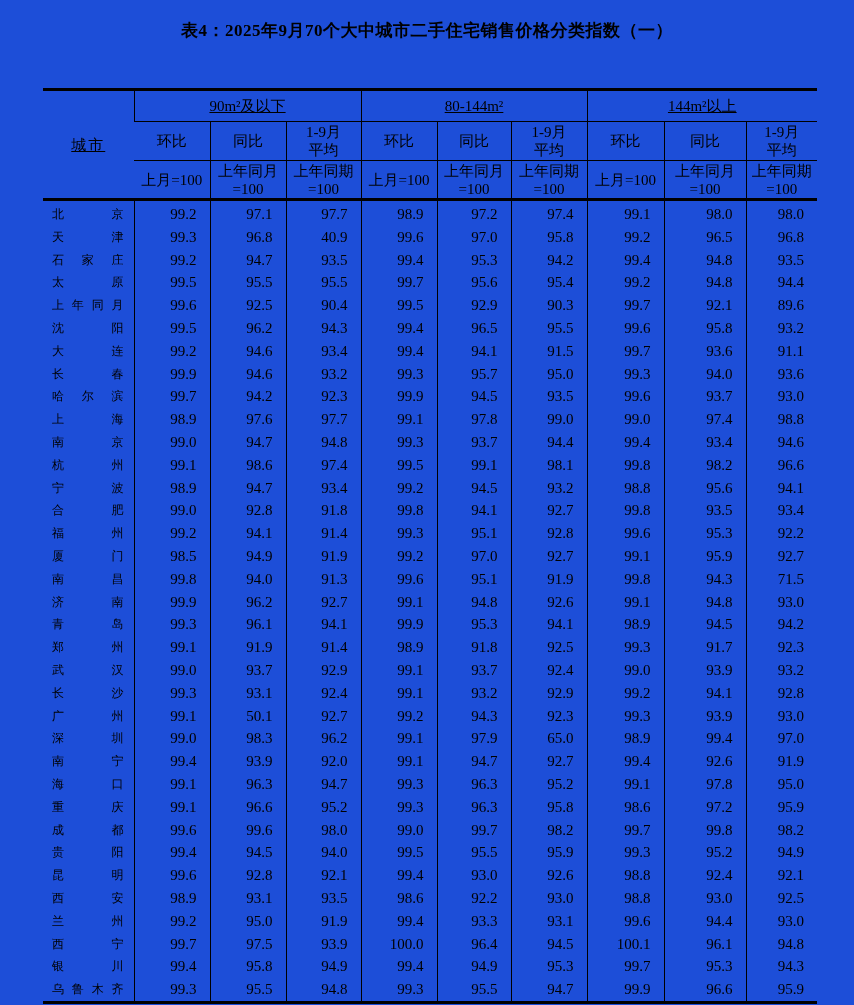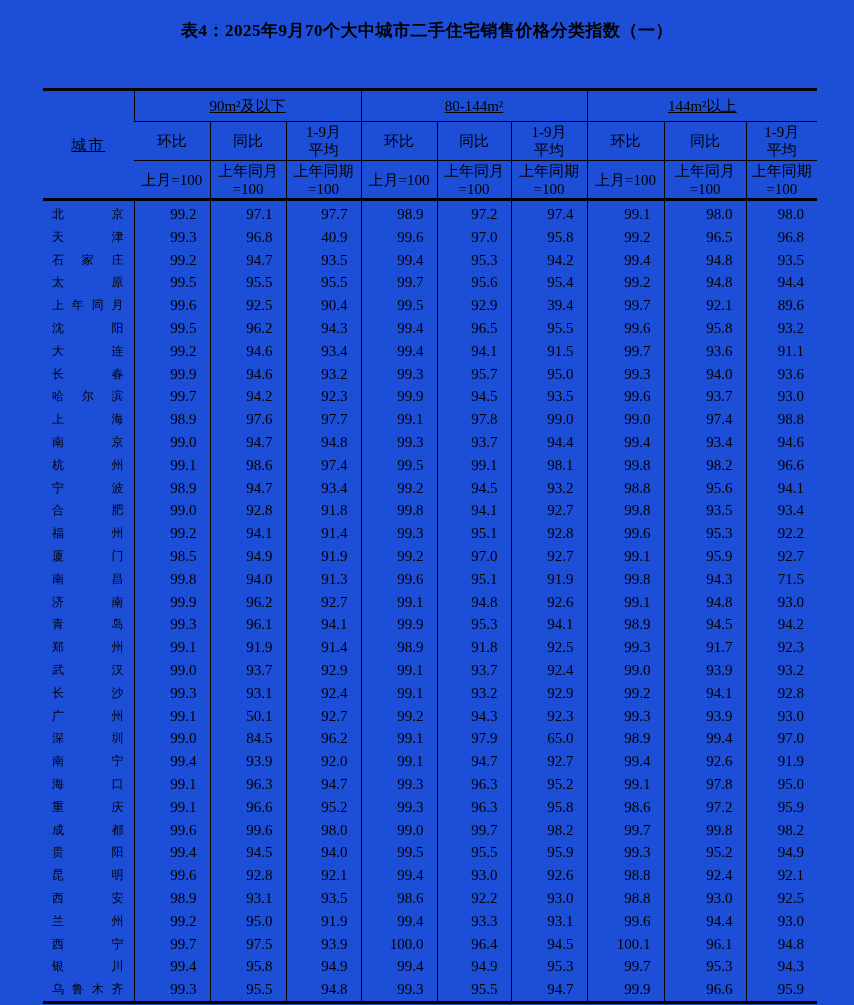--- a/index.html
+++ b/index.html
@@ -180,21 +180,21 @@
           <td class="val">94.8</td>
           <td class="val">94.4</td>
         </tr>
         <tr>
           <td class="city">上年同月</td>
           <td class="val">99.6</td>
           <td class="val">92.5</td>
           <td class="val">90.4</td>
           <td class="val">99.5</td>
           <td class="val">92.9</td>
-          <td class="val">39.4</td>
+          <td class="val">90.3</td>
           <td class="val">99.7</td>
           <td class="val">92.1</td>
           <td class="val">89.6</td>
         </tr>
         <tr>
           <td class="city">沈阳</td>
           <td class="val">99.5</td>
           <td class="val">96.2</td>
           <td class="val">94.3</td>
           <td class="val">99.4</td>
@@ -404,21 +404,21 @@
           <td class="val">99.2</td>
           <td class="val">94.3</td>
           <td class="val">92.3</td>
           <td class="val">99.3</td>
           <td class="val">93.9</td>
           <td class="val">93.0</td>
         </tr>
         <tr>
           <td class="city">深圳</td>
           <td class="val">99.0</td>
-          <td class="val">84.5</td>
+          <td class="val">98.3</td>
           <td class="val">96.2</td>
           <td class="val">99.1</td>
           <td class="val">97.9</td>
           <td class="val">65.0</td>
           <td class="val">98.9</td>
           <td class="val">99.4</td>
           <td class="val">97.0</td>
         </tr>
         <tr>
           <td class="city">南宁</td>

